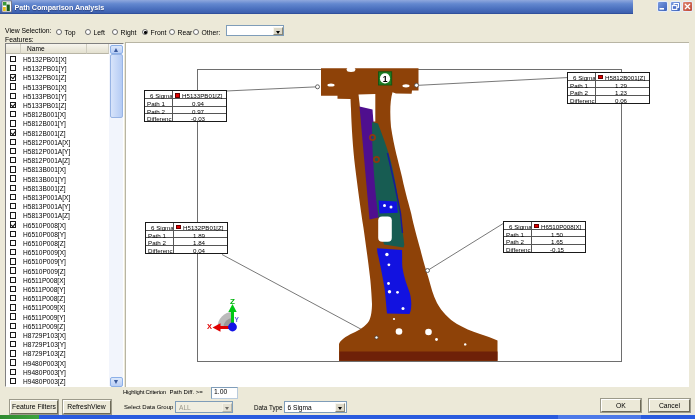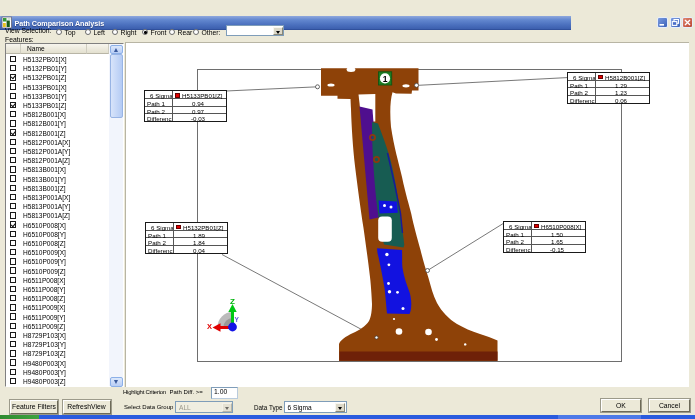--- a/index.html
+++ b/index.html
@@ -1,18 +1,18 @@
 <!DOCTYPE html>
 <html><head><meta charset="utf-8"><style>
 *{margin:0;padding:0;box-sizing:border-box;}
 html,body{width:695px;height:419px;overflow:hidden;}
 body{font-family:"Liberation Sans",sans-serif;background:#ece9d8;position:relative;}
 #win{position:absolute;left:0;top:0;width:695px;height:419px;background:#ece9d8;}
 
-#title{position:absolute;left:0;top:16px;width:571px;height:14px;
+#title{position:absolute;left:0;top:0;width:633px;height:14px;
 background:linear-gradient(180deg,#8fa8dd 0%,#6287cf 30%,#4a6fbd 70%,#3c5fae 100%);
 border-bottom:1px solid #30509c;}
 #title .txt{position:absolute;left:14.5px;top:2.8px;color:#fff;font-size:7.2px;font-weight:bold;letter-spacing:-0.05px;text-shadow:0 1px 1px rgba(0,0,40,.4);}
 .tbtn{position:absolute;top:1px;width:11px;height:11px;border-radius:2px;border:1px solid #e6eefc;font-size:8px;color:#fff;text-align:center;line-height:9px;}
 .tbtn.b{background:linear-gradient(135deg,#7b9be0,#3c62b8);}
 .tbtn.r{background:linear-gradient(135deg,#e08873,#bc4632);}
 
 .lab{position:absolute;font-size:6.8px;color:#000;white-space:nowrap;}
 .radio{position:absolute;width:6.2px;height:6.2px;border-radius:50%;background:#fff;border:1px solid #6a6a6a;}
 .radio.sel:after{content:"";position:absolute;left:1.4px;top:1.4px;width:2.4px;height:2.4px;border-radius:50%;background:#000;}

